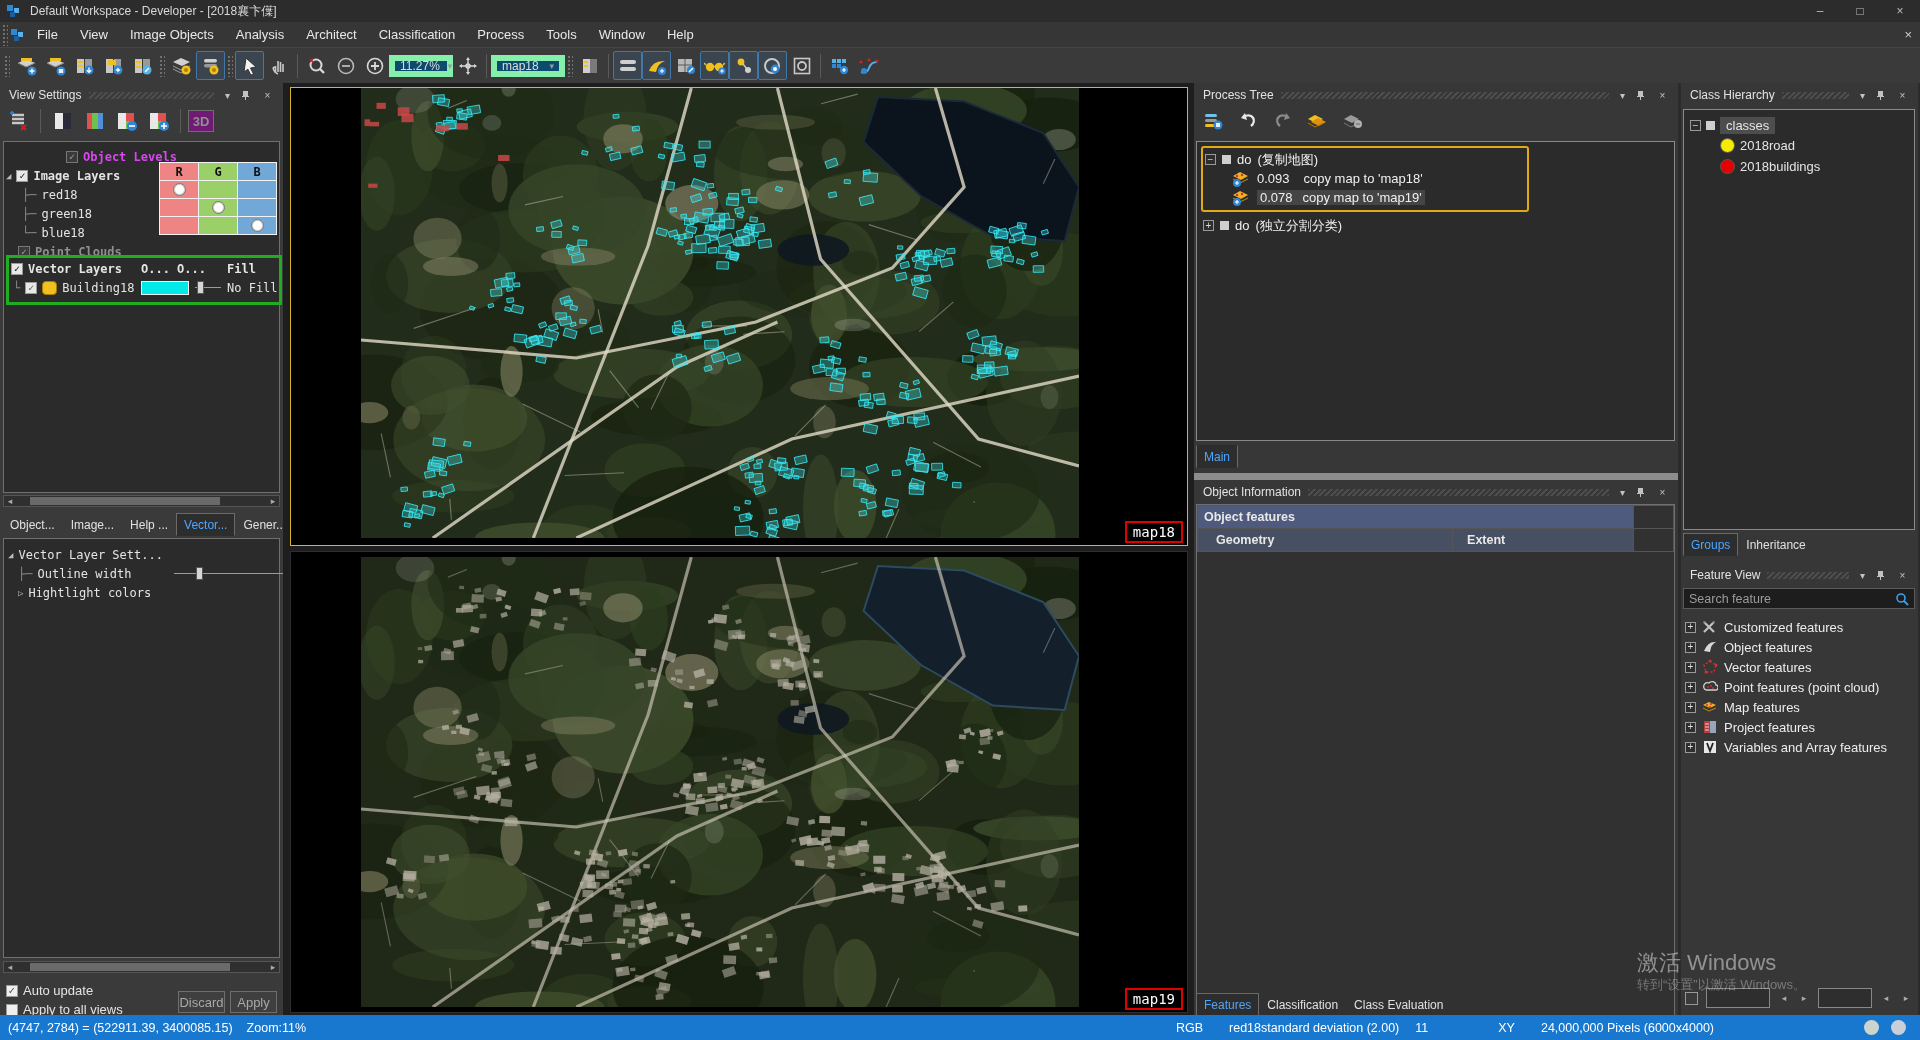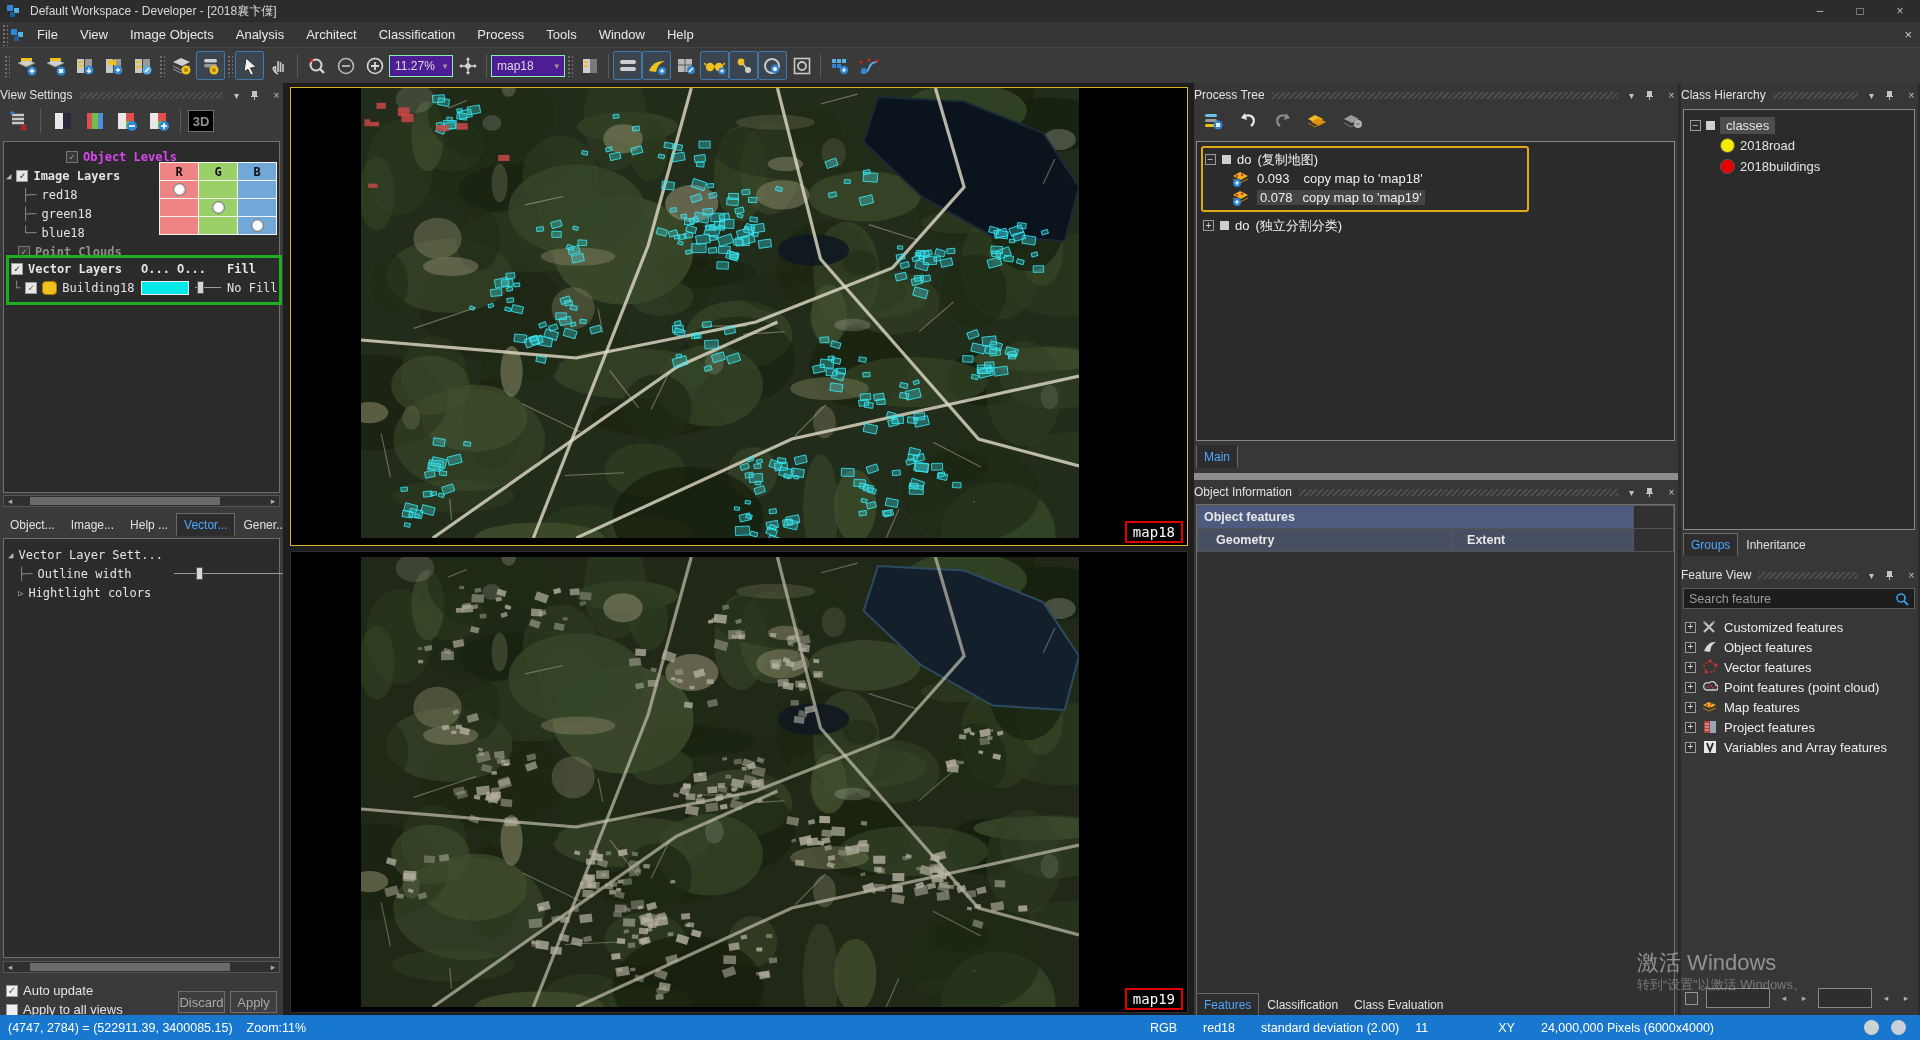--- a/index.html
+++ b/index.html
@@ -10,24 +10,24 @@
   #titlebar .wctl{margin-left:auto;display:flex;}
   #titlebar .wbtn{width:40px;height:22px;display:flex;align-items:center;justify-content:center;color:#bdbdbd;font-size:12px;}
   #menubar{left:0;top:22px;width:1920px;height:25px;background:#363636;display:flex;align-items:center;font-size:13px;color:#e8e8e8;}
   .menu-item{padding:0 11px;height:25px;display:flex;align-items:center;}
   .grip{width:6px;height:22px;margin:0 2px;background:radial-gradient(circle,#707070 1px,transparent 1.3px);background-size:4px 4px;}
   #menubar .mclose{margin-left:auto;margin-right:8px;color:#cfcfcf;}
   #toolbar{left:0;top:47px;width:1920px;height:36px;background:#3a3a3a;border-top:1px solid #454545;display:flex;align-items:center;padding-left:2px;box-sizing:border-box;}
   .tsep{width:1px;height:24px;background:#5a5a5a;margin:0 4px;flex:none;}
   .tbtn{width:27px;height:27px;display:flex;align-items:center;justify-content:center;border:1px solid transparent;border-radius:2px;flex:none;}
   .tbtn.active{border-color:#4178a8;background:rgba(70,130,190,.16);}
-  .combo{height:22px;background:#4c1d95;border:1px solid #86efac;display:flex;align-items:center;font-size:12px;padding:0 5px;color:#ddd;flex:none;box-sizing:border-box;}
+  .combo{height:22px;background:#0c4a6e;border:6px solid #86efac;display:flex;align-items:center;font-size:12px;padding:0 5px;color:#ddd;flex:none;box-sizing:border-box;}
   .combo .arr{color:#9a9a9a;font-size:9px;margin-left:auto;padding-left:8px;}
   
-  .panel-title{height:20px;display:flex;align-items:center;font-size:12px;color:#e2e2e2;padding:0 0;gap:7px;}
+  .panel-title{height:20px;display:flex;align-items:center;font-size:12px;color:#e2e2e2;padding:0 9px;gap:7px;}
   .hatch{flex:1;height:7px;background:repeating-linear-gradient(135deg,#4d4d4d 0 2px,transparent 2px 4px);}
   .ptb{color:#c2c2c2;font-size:10px;width:13px;text-align:center;flex:none;}
   .inner-box{background:#2b2b2b;border:1px solid #6f6f6f;box-sizing:border-box;}
   .mono{font-family:"DejaVu Sans Mono",monospace;}
   
   .cb{width:12px;height:12px;border:1px solid #9a9a9a;background:#e8e8e8;display:inline-flex;align-items:center;justify-content:center;font-size:10px;color:#222;box-sizing:border-box;flex:none;}
   .cb.dk{background:#3a3a3a;border-color:#777;color:#999;}
   .cb.un{background:#efefef;}
   .cb.checked::before{content:"✓";}
   .exp{width:11px;height:11px;border:1px solid #9a9a9a;background:#2e2e2e;color:#d8d8d8;display:inline-flex;align-items:center;justify-content:center;font-size:10px;line-height:1;box-sizing:border-box;flex:none;}
@@ -351,21 +351,21 @@
       <div class="tbtn">
           <svg class="isvg" width="24" height="22" viewBox="0 0 24 22">
             <rect x="3" y="3" width="16" height="16" fill="#e8e8e8"></rect>
             <rect x="11" y="3" width="8" height="8" fill="#e05050"></rect>
             <rect x="11" y="11" width="8" height="8" fill="#70c050"></rect>
             <circle cx="17" cy="16" r="5" fill="#2f86d2"></circle>
             <path d="M14 16h6M17 13v6" stroke="#fff" stroke-width="1.6"></path>
           </svg>
         </div>
       <div class="tsep"></div>
-      <div class="btn" style="width:26px;height:22px;background:#000000;color:#909090;font-weight:bold;">3D</div>
+      <div class="btn" style="width:26px;height:22px;background:#701a75;color:#909090;font-weight:bold;">3D</div>
     </div>
 
     <div class="inner-box abs" style="left:3px;top:58px;width:277px;height:352px;">
       <div class="trow mono" style="margin:5px 0 0 14px;color:#d946ef;font-weight:bold;padding-left:48px;">
         <span class="cb dk checked"></span>
         <span>Object Levels</span>
       </div>
       <div class="trow mono" style="margin-left:2px;font-weight:bold;">
         <span style="color:#bbb;font-size:9px;">◢</span>
         <span class="cb checked" style="color:#222;"></span>
@@ -1648,21 +1648,21 @@
   </div>
 
   <div class="wm" style="left:1637px;top:948px;font-size:22px;">激活 Windows</div>
   <div class="wm" style="left:1637px;top:976px;font-size:13px;color:rgba(200,200,200,.45);">转到“设置”以激活 Windows。</div>
 
   <div id="statusbar" class="abs">
     <span style="margin-left:8px;">(4747, 2784) = (522911.39, 3400085.15)</span>
     <span style="margin-left:14px;">Zoom:11%</span>
     <span style="margin-left:auto;">RGB</span>
     <span style="margin-left:26px;">red18</span>
-    <span style="margin-left:26px;">standard deviation (2.00)</span>
+    <span style="">standard deviation (2.00)</span>
     <span style="margin-left:16px;">11</span>
     <span style="margin-left:70px;">XY</span>
     <span style="margin-left:26px;">24,000,000 Pixels  (6000x4000)</span>
     <span style="width:15px;height:15px;border-radius:50%;background:#cdd4cd;margin-left:150px;"></span>
     <span style="width:15px;height:15px;border-radius:50%;background:#c9cfd8;margin-left:12px;margin-right:14px;"></span>
   </div>
 
 </div>
 
 </body></html>

